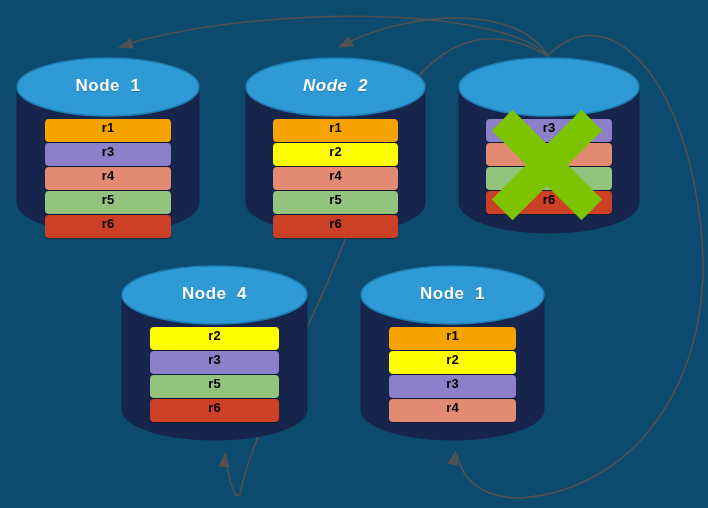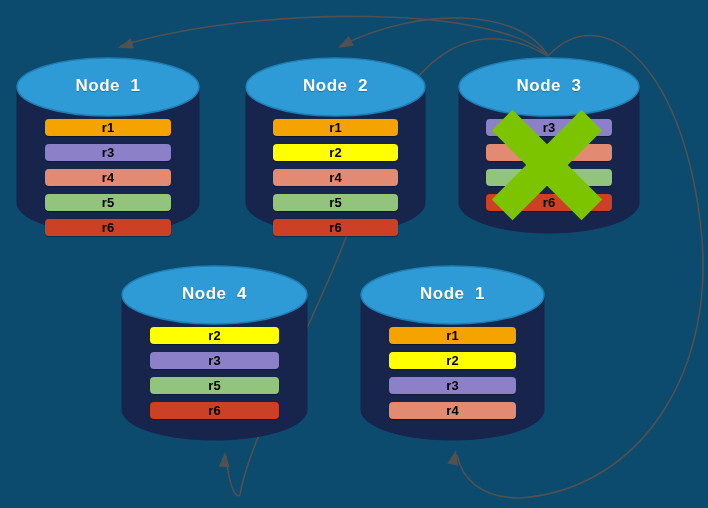--- a/index.html
+++ b/index.html
@@ -46,23 +46,23 @@
     text-shadow: 0 1px 1px rgba(0,0,0,0.25);
     white-space: pre;
   }
   .bars {
     position: absolute;
     left: 0;
     width: 100%;
   }
   .bar {
     position: relative;
-    height: 17px;
+    height: 23px;
     border-radius: 4px;
-    margin-bottom: 8px;
+    margin-bottom: 1px;
     box-shadow: 0 1px 1px rgba(0,0,0,0.35);
   }
   .bar-label {
     position: absolute;
     left: 0;
     top: 0;
     width: 100%;
     height: 17px;
     line-height: 17px;
     text-align: center;
@@ -114,21 +114,21 @@
           <div class="bar" style="background: rgb(204, 65, 37);">
             <span class="bar-label">r6</span>
           </div>
         </div>
       </div>
       <div class="node" style="left: 245px; top: 57px; width: 181px; height: 176px;">
         <svg class="cyl-svg" width="181" height="182" viewBox="0 0 181 182">
           <path d="M 1,30 L 1,146 A 89.5,30 0 0 0 180,146 L 180,30 Z" fill="#17254C" stroke="#17254C"></path>
           <ellipse cx="90.5" cy="30" rx="89.5" ry="29" fill="#2E9BD6" stroke="#1F7FB5" stroke-width="1.5"></ellipse>
         </svg>
-        <div class="node-label" style="top: 19px;">Node  2</div>
+        <div class="node-label" style="top: 19px; font-style: italic;">Node  2</div>
         <div class="bars" style="top: 62px; padding-left: 28px; padding-right: 28px; box-sizing: border-box;">
           <div class="bar" style="background: rgb(245, 163, 0);">
             <span class="bar-label">r1</span>
           </div>
           <div class="bar" style="background: rgb(255, 255, 0);">
             <span class="bar-label">r2</span>
           </div>
           <div class="bar" style="background: rgb(226, 138, 114);">
             <span class="bar-label">r4</span>
           </div>
@@ -138,21 +138,20 @@
           <div class="bar" style="background: rgb(204, 65, 37);">
             <span class="bar-label">r6</span>
           </div>
         </div>
       </div>
       <div class="node" style="left: 458px; top: 57px; width: 182px; height: 176px;">
         <svg class="cyl-svg" width="182" height="182" viewBox="0 0 182 182">
           <path d="M 1,30 L 1,146 A 90,30 0 0 0 181,146 L 181,30 Z" fill="#17254C" stroke="#17254C"></path>
           <ellipse cx="91" cy="30" rx="90" ry="29" fill="#2E9BD6" stroke="#1F7FB5" stroke-width="1.5"></ellipse>
         </svg>
-        <div class="node-label" style="top: 19px;">Node  3</div>
         <div class="bars" style="top: 62px; padding-left: 28px; padding-right: 28px; box-sizing: border-box;">
           <div class="bar" style="background: rgb(140, 128, 201);">
             <span class="bar-label">r3</span>
           </div>
           <div class="bar" style="background: rgb(226, 138, 114);">
             <span class="bar-label">r4</span>
           </div>
           <div class="bar" style="background: rgb(146, 196, 125);">
             <span class="bar-label">r5</span>
           </div>

